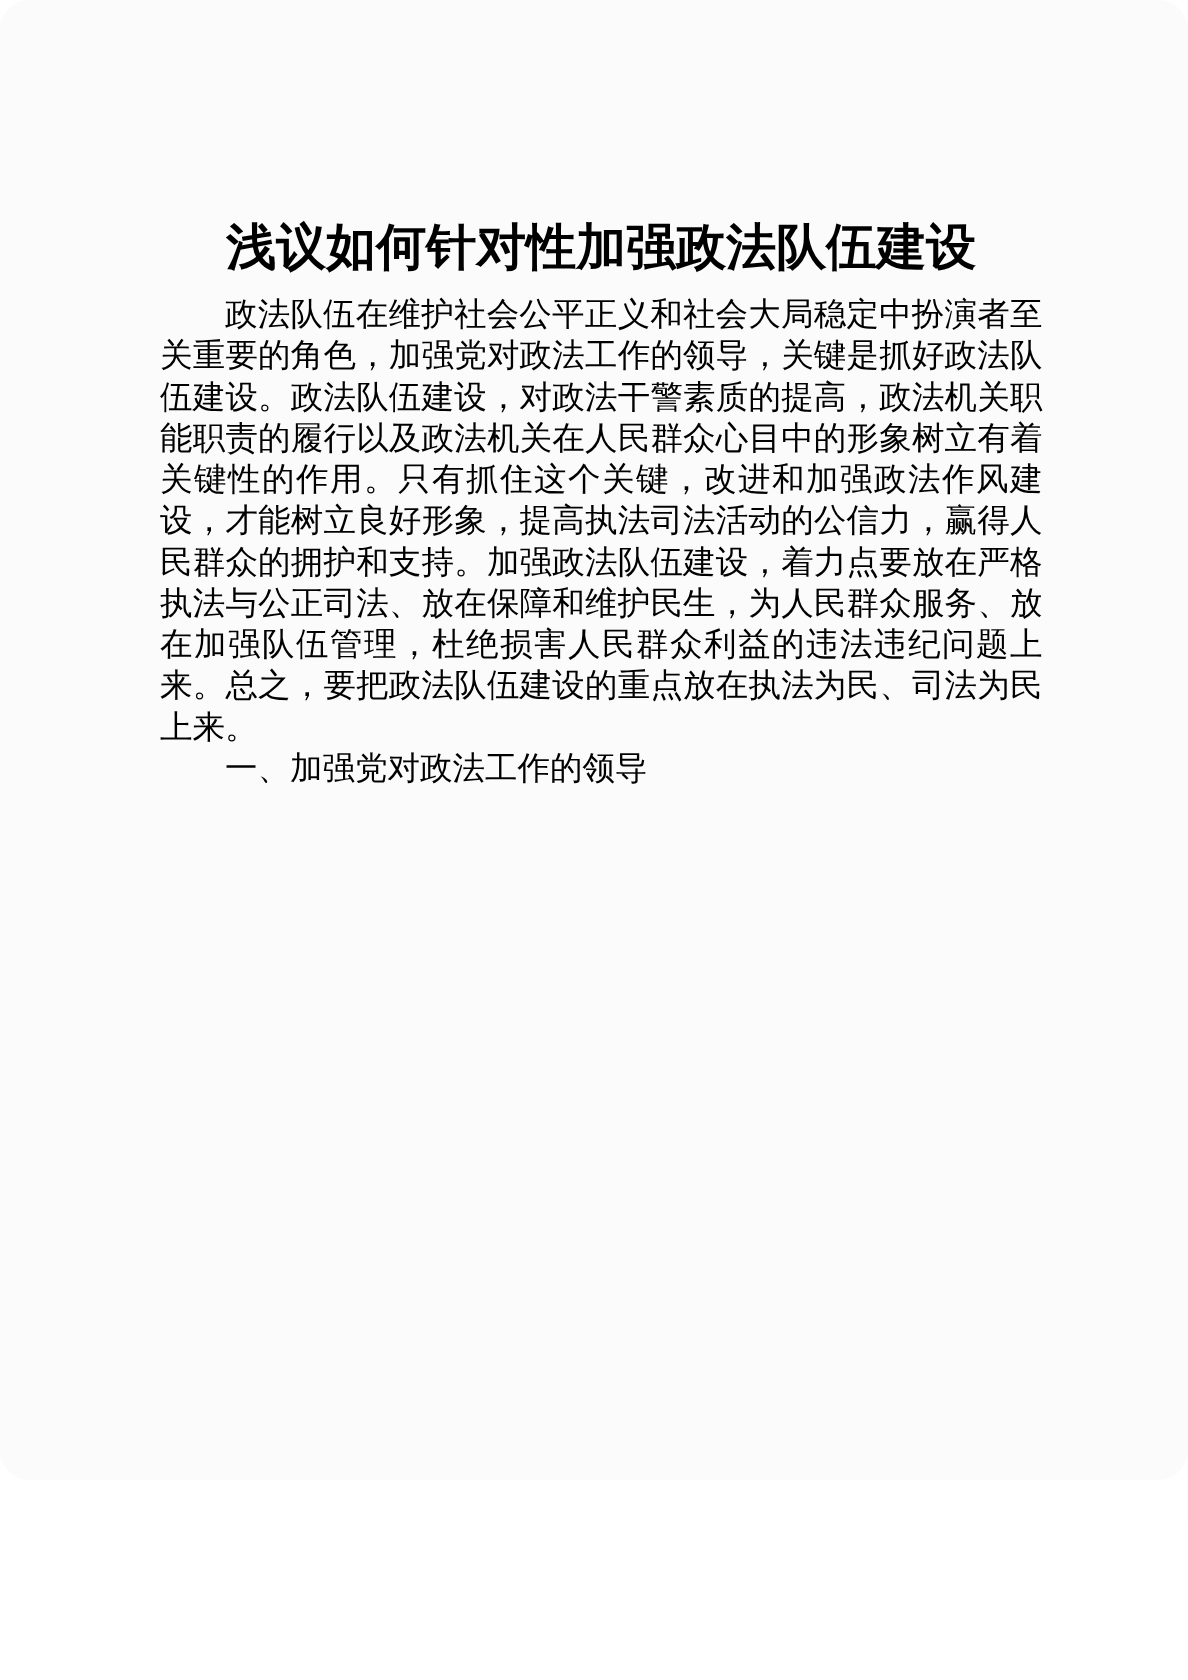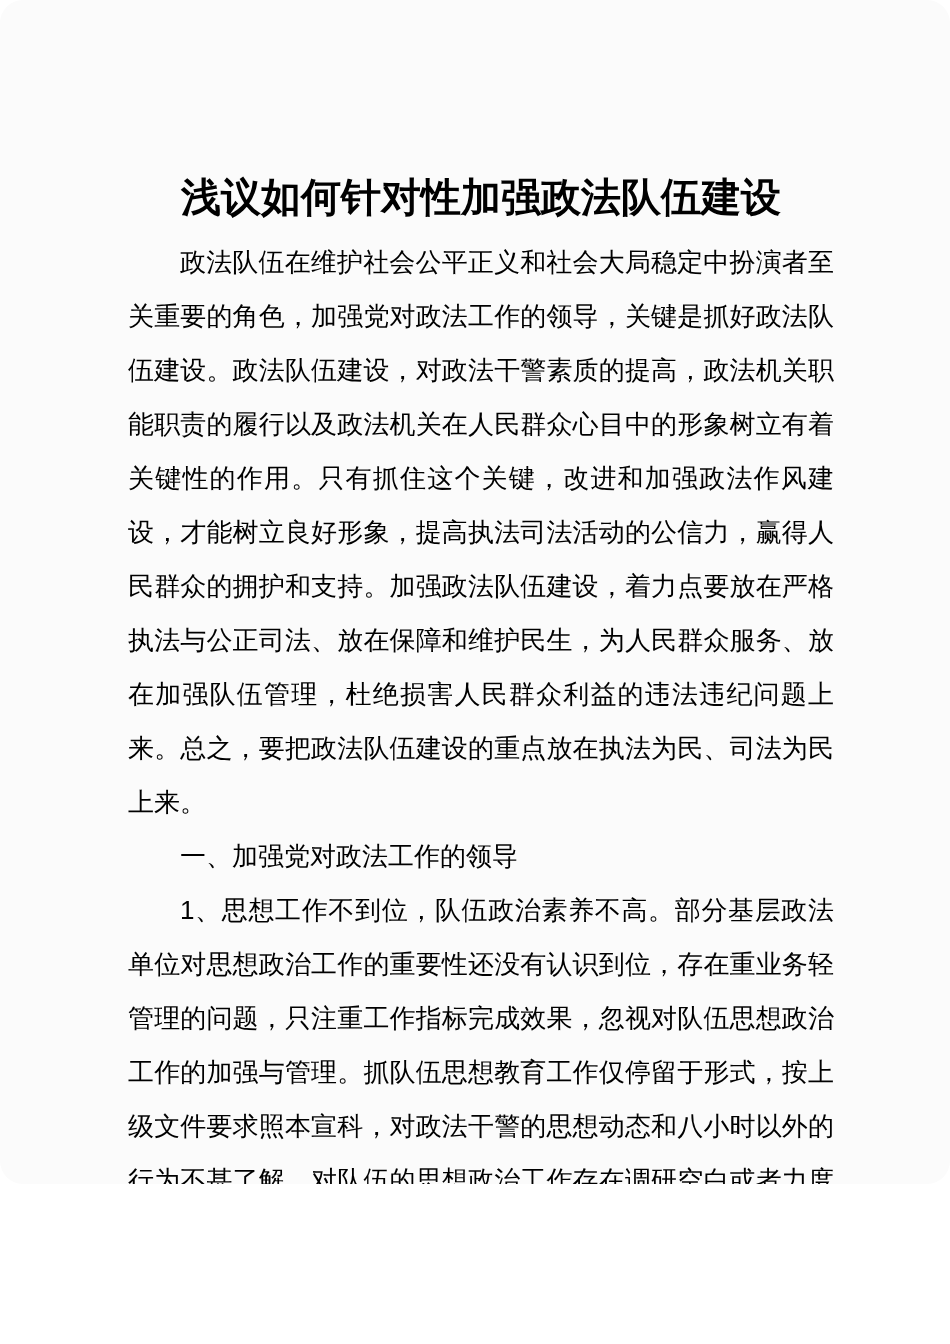--- a/index.html
+++ b/index.html
@@ -30,33 +30,32 @@
     line-height: 56px;
     text-align: center;
     white-space: nowrap;
   }
   .doc-paragraph,
   .doc-heading {
     margin: 0;
     font-family: "Liberation Sans", "DejaVu Sans", sans-serif;
     font-weight: normal;
     font-size: 26px;
-    line-height: 54px;
+    line-height: 33px;
     text-align: justify;
     text-indent: 2em;
     word-break: break-all;
     overflow-wrap: break-word;
   }
   .doc-heading {
     text-align: left;
   }
 </style>
 </head>
 <body>
 
 <div class="page">
   <div class="doc">
     <h1 class="doc-title">浅议如何针对性加强政法队伍建设</h1>
     <p class="doc-paragraph">政法队伍在维护社会公平正义和社会大局稳定中扮演者至关重要的角色，加强党对政法工作的领导，关键是抓好政法队伍建设。政法队伍建设，对政法干警素质的提高，政法机关职能职责的履行以及政法机关在人民群众心目中的形象树立有着关键性的作用。只有抓住这个关键，改进和加强政法作风建设，才能树立良好形象，提高执法司法活动的公信力，赢得人民群众的拥护和支持。加强政法队伍建设，着力点要放在严格执法与公正司法、放在保障和维护民生，为人民群众服务、放在加强队伍管理，杜绝损害人民群众利益的违法违纪问题上来。总之，要把政法队伍建设的重点放在执法为民、司法为民上来。</p>
     <p class="doc-heading">一、加强党对政法工作的领导</p>
-    <p class="doc-paragraph">1、思想工作不到位，队伍政治素养不高。部分基层政法单位对思想政治工作的重要性还没有认识到位，存在重业务轻管理的问题，只注重工作指标完成效果，忽视对队伍思想政治工作的加强与管理。抓队伍思想教育工作仅停留于形式，按上级文件要求照本宣科，对政法干警的思想动态和八小时以外的行为不甚了解，对队伍的思想政治工作存在调研空白或者力度不够，导致个别干警存在政治理想信念不坚定、司法为民责任意识缺失和服务大局意识不强。</p>
   </div>
 </div>
 
 </body></html>

